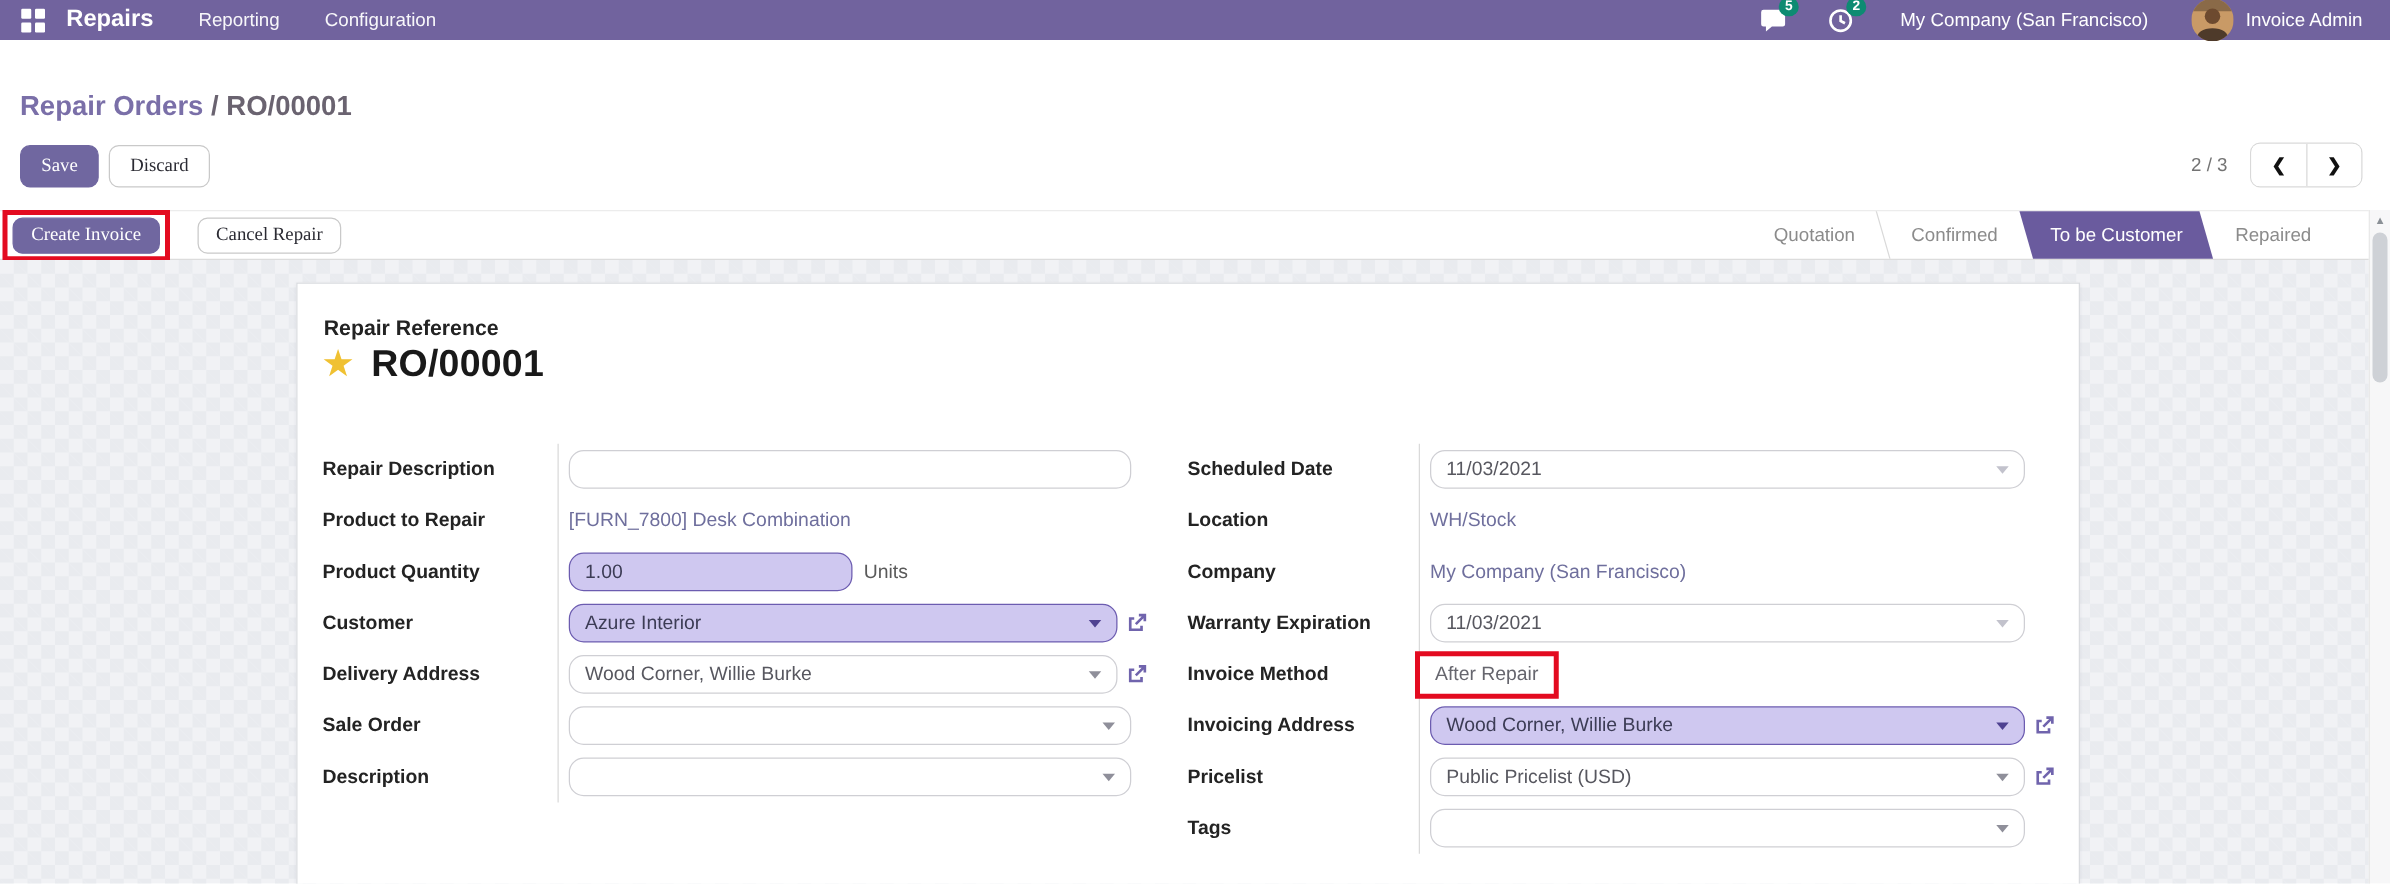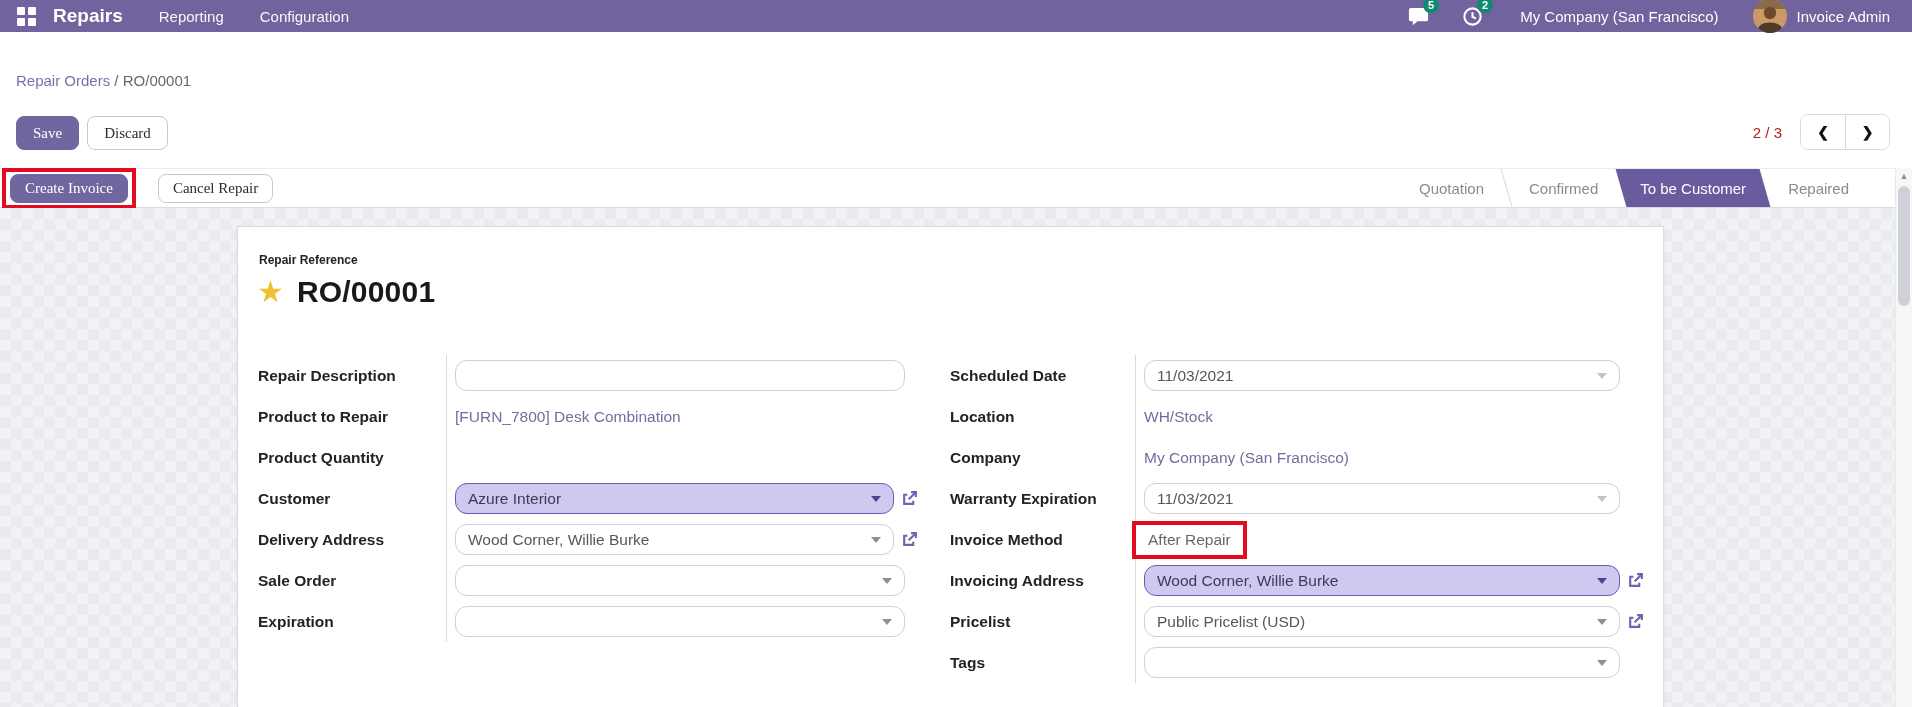--- a/index.html
+++ b/index.html
@@ -16,29 +16,29 @@
   .nav-right{margin-left:auto;display:flex;align-items:center;margin-right:22px;}
   .nav-icon{position:relative;margin-left:30px;width:24px;height:24px;cursor:pointer;display:flex;align-items:center;justify-content:center;}
   .nav-badge{position:absolute;top:-6px;right:-9px;background:var(--badge);color:#fff;
     font-size:11px;font-weight:700;border-radius:9px;padding:1px 5px;line-height:13px;}
   .nav-company{font-size:15px;margin-left:36px;cursor:pointer;}
   .avatar{width:34px;height:34px;border-radius:50%;margin-left:34px;overflow:hidden;flex:none;}
   .nav-user{font-size:15px;margin-left:10px;cursor:pointer;}
 
   
   .control-panel{position:absolute;top:48px;left:0;width:100%;height:120px;background:#fff;}
-  .breadcrumb{position:absolute;left:16px;top:24px;font-size:15px;}
+  .breadcrumb{position:absolute;left:16px;top:24px;font-size:22px;font-weight:bold;}
   .breadcrumb .parent{color:var(--link);cursor:pointer;}
   .breadcrumb .sep,.breadcrumb .current{color:#6a6370;}
   .cp-buttons{position:absolute;left:16px;top:68px;display:flex;gap:8px;}
   .btn{font-size:15px;height:34px;padding:0 16px;border-radius:8px;border:1px solid #c9c9c9;
     background:#fff;color:#2b2b33;font-family:Liberation Serif, serif;cursor:pointer;}
   .btn.primary{background:var(--primary);border-color:var(--primary);color:#fff;}
   .pager{position:absolute;right:22px;top:66px;display:flex;align-items:center;gap:18px;}
-  .pager-count{font-size:15px;color:#b91c1c;text-align:center;}
+  .pager-count{font-size:15px;color:#737373;text-align:center;}
   .pager-btns{display:flex;border:1px solid #d9d9d9;border-radius:8px;overflow:hidden;}
   .pager-btn{width:44px;height:34px;background:#fff;border:none;font-size:14px;font-weight:700;
     color:#111;cursor:pointer;font-family:inherit;}
   .pager-btn + .pager-btn{border-left:1px solid #d9d9d9;}
 
   
   .action-bar{position:absolute;top:168px;left:0;right:16px;height:40px;background:#fff;
     border-top:1px solid #ececec;border-bottom:1px solid #dcdcdc;display:flex;align-items:center;box-sizing:border-box;gap:16px;}
   .red-wrap{border:4px solid var(--annotation-red);margin-left:2px;padding:2px 4px;display:flex;align-items:center;}
   .action-btn{height:29px;padding:0 14px;font-size:15px;border-radius:8px;display:flex;align-items:center;}
@@ -53,21 +53,21 @@
 
   
   .content{position:absolute;top:208px;left:0;right:16px;bottom:0;
     background-color:#f1f2f5;
     background-image:
       linear-gradient(45deg,#e9ebef 25%,transparent 25%,transparent 75%,#e9ebef 75%),
       linear-gradient(45deg,#e9ebef 25%,transparent 25%,transparent 75%,#e9ebef 75%);
     background-size:22px 22px;background-position:0 0,11px 11px;}
   .sheet{position:absolute;left:237px;top:18px;width:1425px;height:620px;background:#fff;
     border:1px solid #d9dbdf;box-shadow:0 1px 3px rgba(60,60,70,.07);}
-  .ref-label{position:absolute;left:21px;top:26px;font-size:12px;font-weight:700;color:#232323;}
+  .ref-label{position:absolute;left:21px;top:26px;font-size:17px;font-weight:700;color:#232323;}
   .ref-line{position:absolute;left:19px;top:48px;display:flex;align-items:center;gap:13px;}
   .star-icon{font-size:30px;color:var(--star);line-height:1;cursor:pointer;}
   .ref-number{font-size:30px;font-weight:700;color:#191919;letter-spacing:.2px;}
   .col-divider{position:absolute;top:128px;width:1px;background:#dadada;}
   .col-divider.left{left:208px;height:287px;}
   .col-divider.right{left:897px;height:328px;}
 
   .fields-col{position:absolute;top:128px;}
   .fields-col.left{left:20px;width:660px;}
   .fields-col.right{left:712px;width:700px;}
@@ -199,20 +199,26 @@
             </div>
           </div>
           <div class="field-row">
             <label class="field-label">Product to Repair</label>
             <div class="field-widget">
               <span class="readonly-link">[FURN_7800] Desk Combination</span>
             </div>
           </div>
           <div class="field-row">
             <label class="field-label">Product Quantity</label>
+            <div class="field-widget">
+              <div class="field-box dirty narrow">
+                <span class="field-value">1.00</span>
+              </div>
+              <span class="suffix">Units</span>
+            </div>
           </div>
           <div class="field-row">
             <label class="field-label">Customer</label>
             <div class="field-widget">
               <div class="field-box dirty">
                 <span class="field-value">Azure Interior</span>
                 <span class="caret purple"></span>
               </div>
               <span class="ext-icon">
                 <svg width="17" height="17" viewBox="0 0 16 16" fill="#7064ad">
@@ -238,21 +244,21 @@
           <div class="field-row">
             <label class="field-label">Sale Order</label>
             <div class="field-widget">
               <div class="field-box">
                 <span class="field-value"></span>
                 <span class="caret"></span>
               </div>
             </div>
           </div>
           <div class="field-row">
-            <label class="field-label">Expiration</label>
+            <label class="field-label">Description</label>
             <div class="field-widget">
               <div class="field-box">
                 <span class="field-value"></span>
                 <span class="caret"></span>
               </div>
             </div>
           </div>
         </div>
       <div class="fields-col right" id="right-col">
           <div class="field-row">

